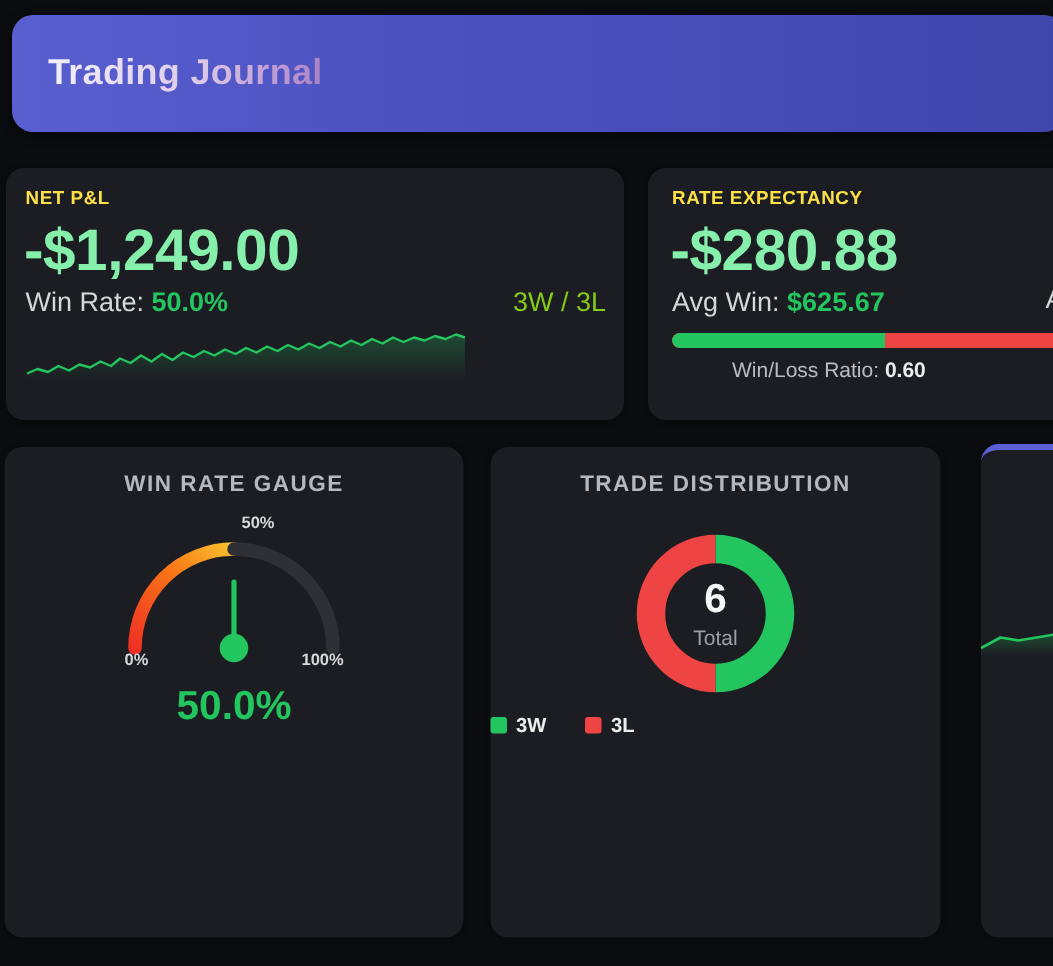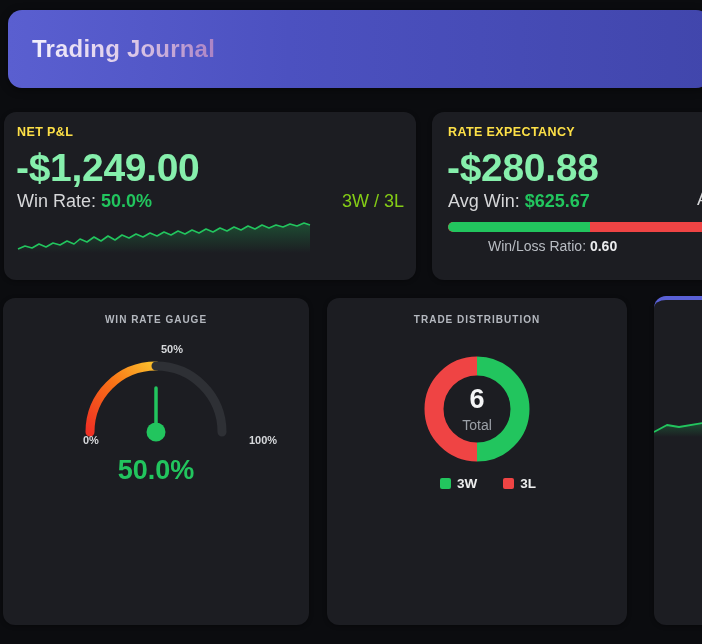--- a/index.html
+++ b/index.html
@@ -31,38 +31,38 @@
 
   .wl-bar { left:16px; top:110px; width:308px; height:10px; border-radius:5px;
     background:#ef4444; overflow:hidden; }
   .wl-bar-green { height:100%; background:#22c55e; border-radius:5px 0 0 5px; }
   .ratio-line { left:28px; top:126px; font-size:14px; color:#b9bdc3;margin-left:28px; }
   .ratio-value { color:#ebecee; font-weight:700; }
   .right-frag { left:265px; top:77px; font-size:18px; color:#d6d7d9; }
 
   .gauge-card { left:3px; top:298px; width:306px; height:327px; }
   .dist-card { left:327px; top:298px; width:300px; height:327px; }
-  .widget-title { top:16px; left:0; right:0; text-align:center; font-size:10px;
+  .widget-title { top:16px; left:0; right:0; text-align:center; font-size:15px;
     font-weight:600; color:#b4b8bf; letter-spacing:1px; }
 
   .gauge-wrap { left:0; top:40px; width:100%; height:150px; }
   .gauge-svg { left:50%; margin-left:-105px; top:0; }
   .gauge-tick { font-size:11px; font-weight:700; color:#d6d8db; }
   .tick-mid { top:5px; left:0; right:0; text-align:center;margin-left:32px; }
   .tick-low { left:80px; top:96px; }
-  .tick-high { left:198px; top:96px;margin-left:48px; }
+  .tick-high { left:198px; top:96px; }
   .gauge-value { top:157px; left:0; right:0; text-align:center;
     font-size:27px; font-weight:700; color:#22c55e; }
 
   .donut-svg { left:50%; margin-left:-53px; top:58px; }
   .donut-center { left:0; top:58px; width:100%; height:106px; display:flex;
     flex-direction:column; align-items:center; justify-content:center; }
   .donut-total { font-size:27px; font-weight:700; color:#f4f5f6; line-height:1; }
   .donut-total-label { font-size:14px; color:#9ba0a7; margin-top:4px; }
-  .legend-row { left:0; top:178px; width:100%; display:flex; justify-content:center; gap:26px;margin-left:11px; }
+  .legend-row { left:0; top:178px; width:100%; display:flex; gap:26px; }
   .legend-item { display:flex; align-items:center; gap:6px; cursor:pointer; }
   .legend-swatch { width:11px; height:11px; border-radius:2px; }
   .swatch-green { background:#22c55e; }
   .swatch-red { background:#ef4444; }
   .legend-label { font-size:13.5px; font-weight:700; color:#eceded; }
 
   .partial-card { left:654px; top:296px; width:220px; height:329px;
     border-top:4px solid #5a61d6; }
   .partial-spark { left:0px; top:118px; }
 </style>

